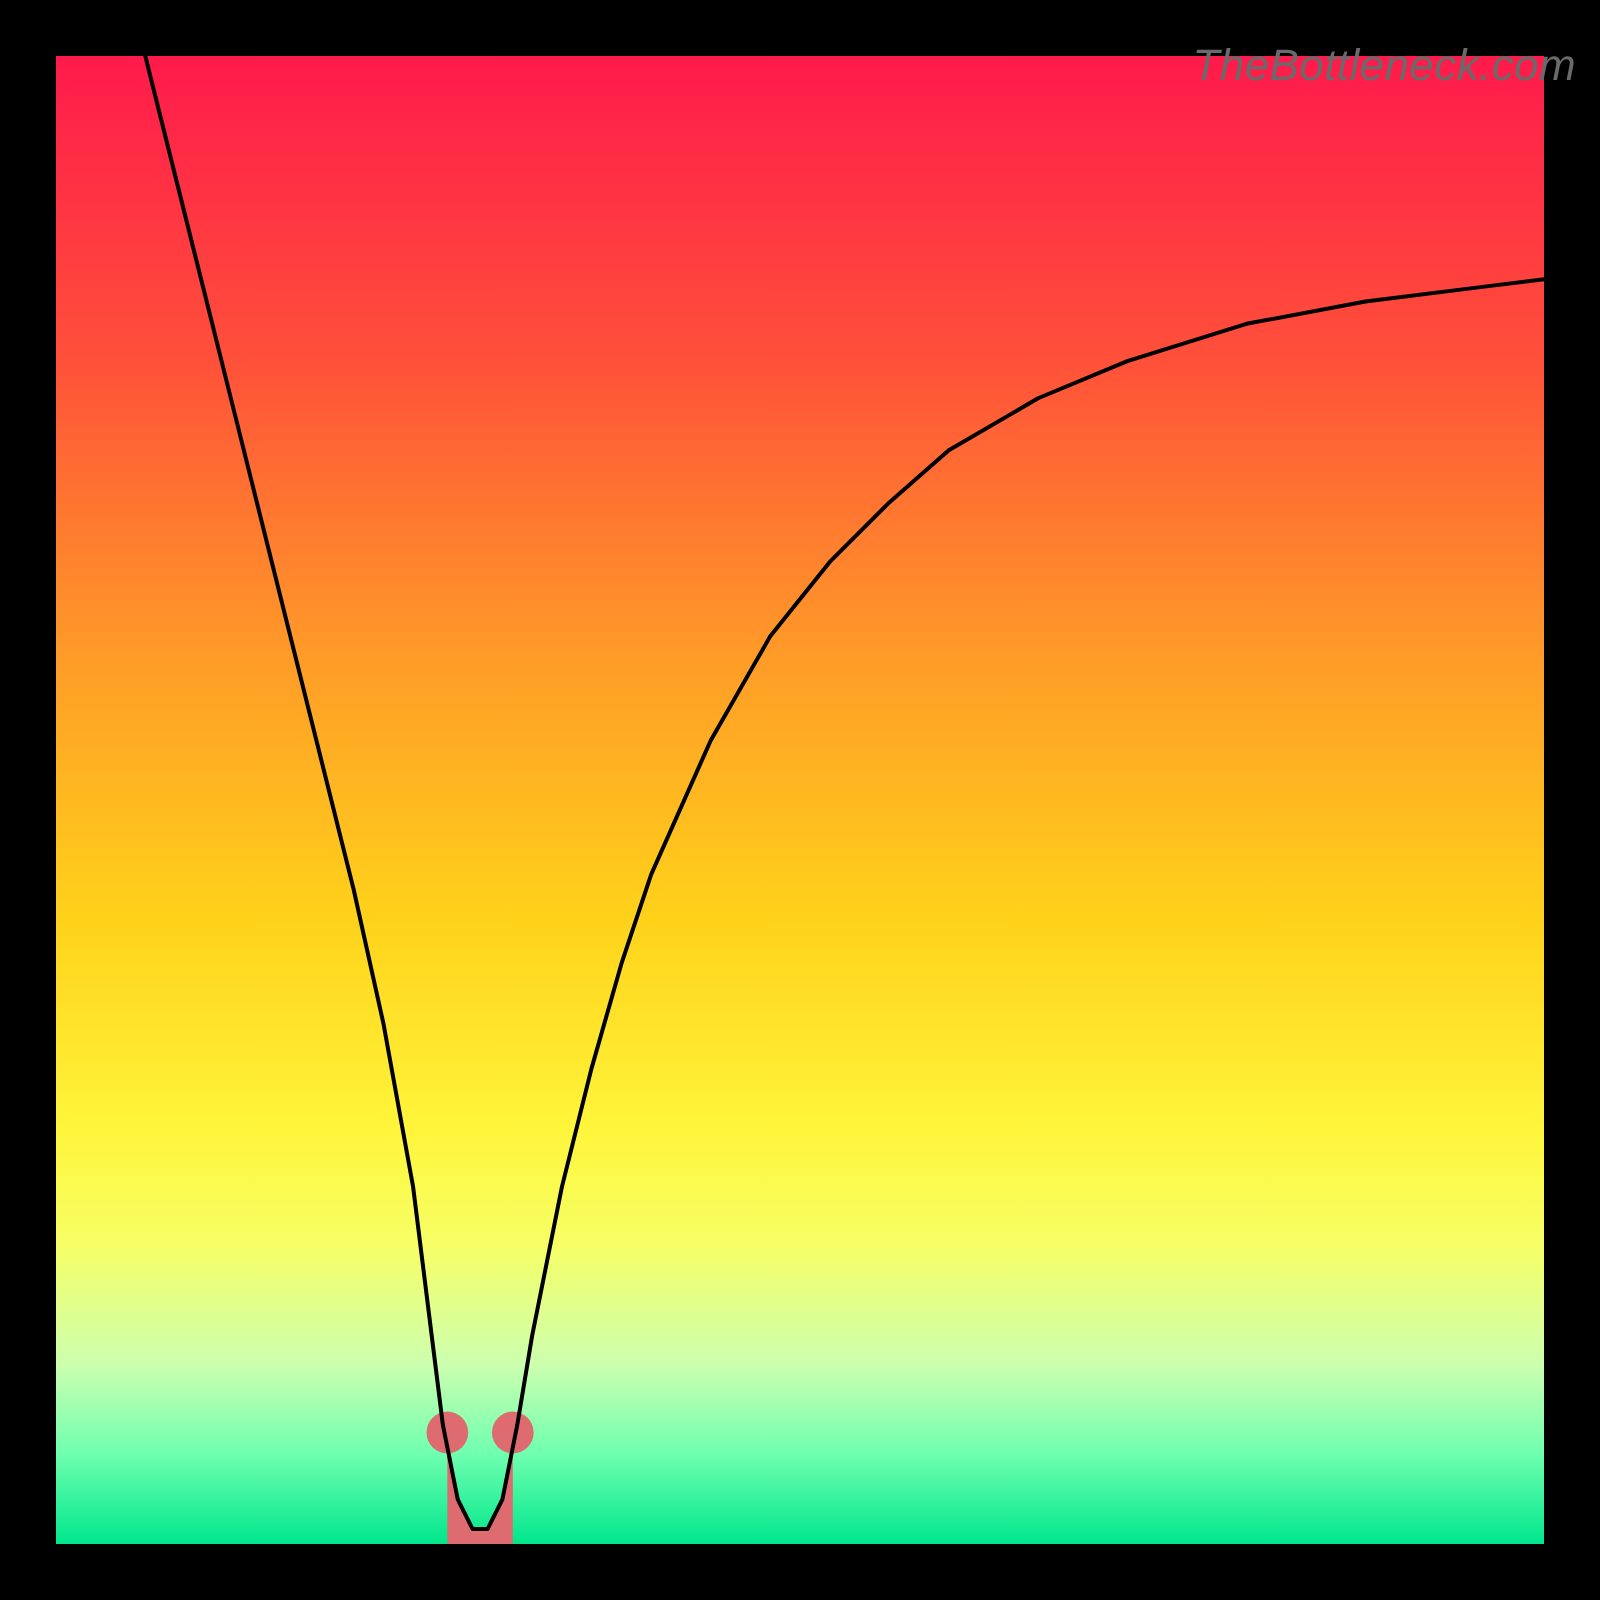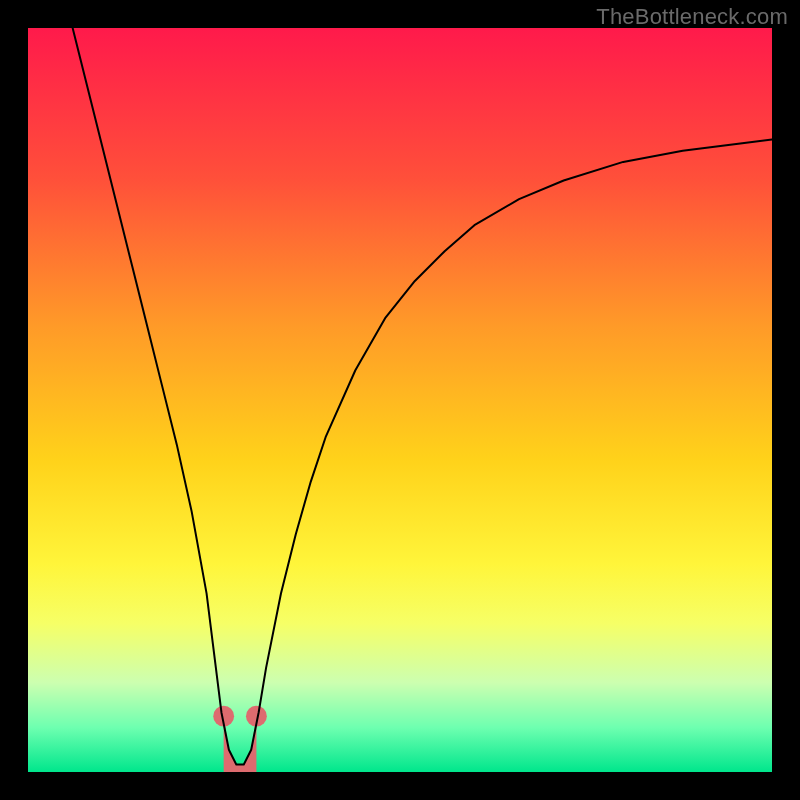--- a/index.html
+++ b/index.html
@@ -22,27 +22,28 @@
   .plot {
     position: absolute;
     left: 28px;
     top: 28px;
     width: 744px;
     height: 744px;
     overflow: hidden;
   }
   .watermark {
     position: absolute;
-    top: 4px;
+    top: 20px;
     right: 12px;
     color: #6a6a6a;
     font-size: 22px;
     font-weight: 400;
     letter-spacing: 0.2px;
     user-select: none;
+    font-style: italic;
   }
 </style>
 </head>
 <body>
 
 <div class="frame">
   <div class="plot">
     <svg width="744" height="744" viewBox="0 0 744 744" xmlns="http://www.w3.org/2000/svg" preserveAspectRatio="none">
       <defs>
         <linearGradient id="bg-grad" x1="0" y1="0" x2="0" y2="1">

